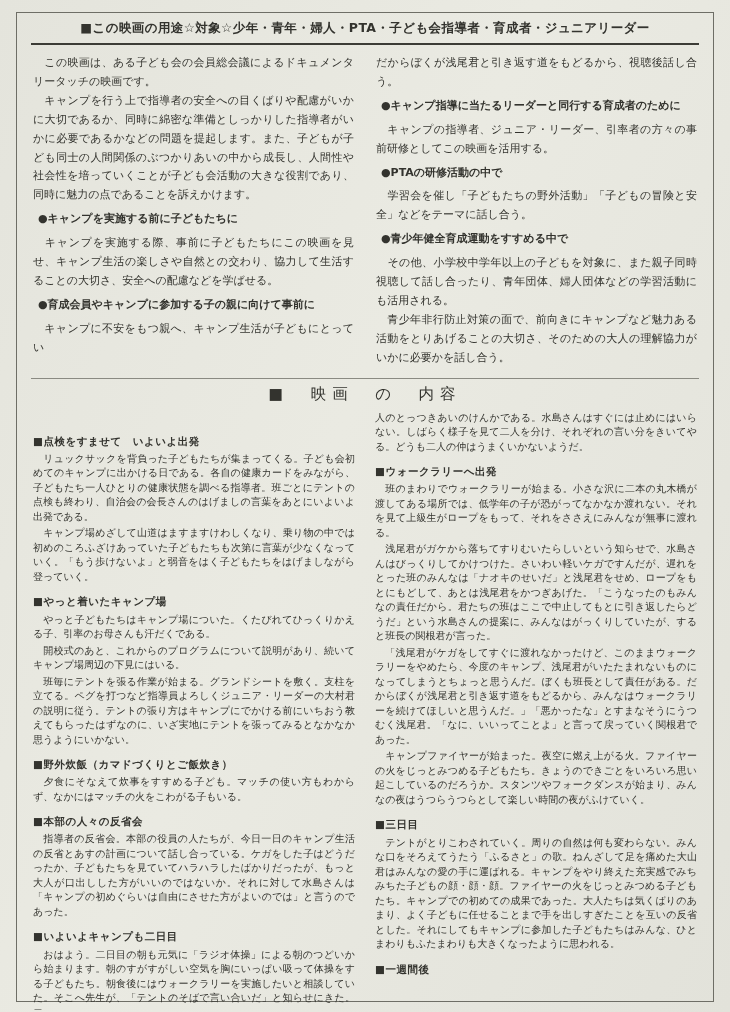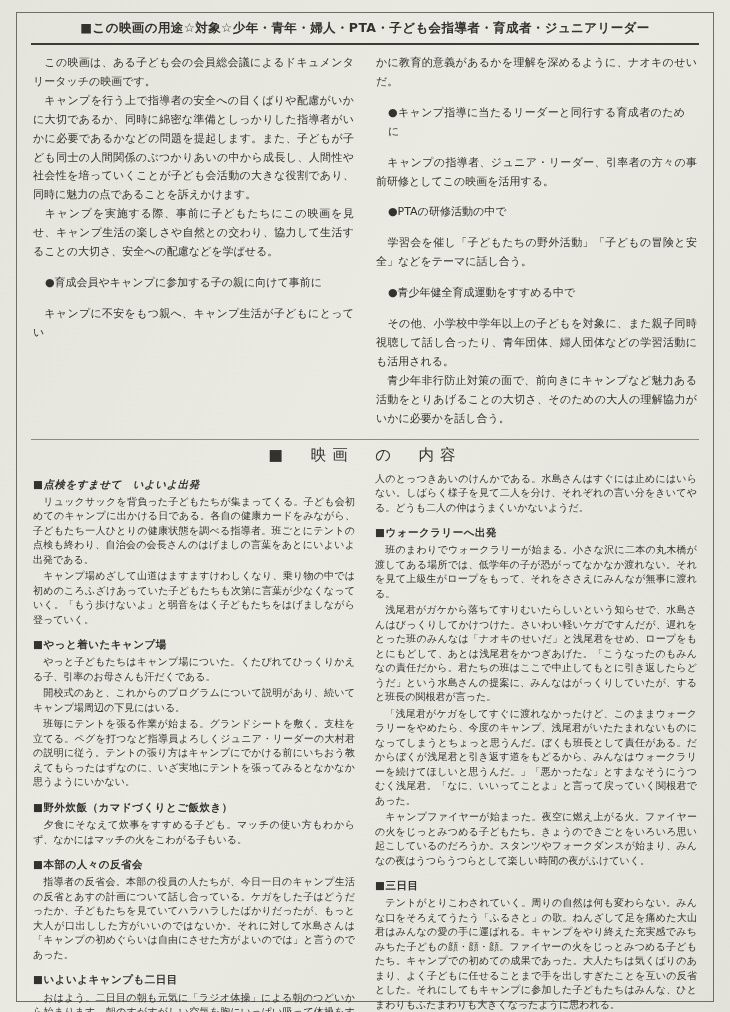--- a/index.html
+++ b/index.html
@@ -28,55 +28,56 @@
     border-bottom: 2px solid #3c3c36;
     text-align: center;
     font-weight: bold;
     font-size: 12.5px;
     letter-spacing: 0.4px;
     white-space: nowrap;
   }
   .purpose { display: flex; gap: 22px; padding: 9px 2px 10px; }
   .purpose .col { flex: 1; font-size: 11px; line-height: 1.72; text-align: justify; min-width: 0; }
   .para { margin: 0; }
-  .bullet-label { margin: 12px; font-weight: normal; }
+  .bullet-label { margin: 5px; font-weight: bold; }
   .content-title {
     text-align: center;
     font-weight: normal;
     font-size: 15.5px;
     letter-spacing: 6px;
     padding: 5px 0 6px;
     border-top: 1px solid #8a8a82;
   }
   .content { display: flex; gap: 20px; padding: 0 2px 8px; flex: 1; }
   .content .col { flex: 1; font-size: 10px; line-height: 1.45; text-align: justify; min-width: 0; }
   .sec-heading { font-weight: bold; font-size: 10.5px; margin: 10px 0 3px; letter-spacing: 0.5px; }
-  .sec-heading:first-child { margin-top: 5px; font-style: italic; }
+  .sec-heading:first-child { margin-top: 23px; }
   .sec-para { margin: 0 0 2px; }
 </style>
 </head>
 <body>
 
 <div class="page">
   <div class="frame">
 
     <div class="header">
       <span>■この映画の用途☆対象☆少年・青年・婦人・PTA・子ども会指導者・育成者・ジュニアリーダー</span>
     </div>
 
     <div class="purpose">
       <div class="col">
         <p class="para">　この映画は、ある子ども会の会員総会議によるドキュメンタリータッチの映画です。</p>
         <p class="para">　キャンプを行う上で指導者の安全への目くばりや配慮がいかに大切であるか、同時に綿密な準備としっかりした指導者がいかに必要であるかなどの問題を提起します。また、子どもが子ども同士の人間関係のぶつかりあいの中から成長し、人間性や社会性を培っていくことが子ども会活動の大きな役割であり、同時に魅力の点であることを訴えかけます。</p>
+        <p class="bullet-label">●キャンプを実施する前に子どもたちに</p>
         <p class="para">　キャンプを実施する際、事前に子どもたちにこの映画を見せ、キャンプ生活の楽しさや自然との交わり、協力して生活することの大切さ、安全への配慮などを学ばせる。</p>
         <p class="bullet-label">●育成会員やキャンプに参加する子の親に向けて事前に</p>
         <p class="para">　キャンプに不安をもつ親へ、キャンプ生活が子どもにとってい</p>
       </div>
       <div class="col">
-        <p class="para">かに教育的意義があるかを理解を深めるように、ナオキのせいだ。</p>
+        <p class="para">だからぼくが浅尾君と引き返す道をもどるから、視聴後話し合う。</p>
         <p class="bullet-label">●キャンプ指導に当たるリーダーと同行する育成者のために</p>
         <p class="para">　キャンプの指導者、ジュニア・リーダー、引率者の方々の事前研修としてこの映画を活用する。</p>
         <p class="bullet-label">●PTAの研修活動の中で</p>
         <p class="para">　学習会を催し「子どもたちの野外活動」「子どもの冒険と安全」などをテーマに話し合う。</p>
         <p class="bullet-label">●青少年健全育成運動をすすめる中で</p>
         <p class="para">　その他、小学校中学年以上の子どもを対象に、また親子同時視聴して話し合ったり、青年団体、婦人団体などの学習活動にも活用される。</p>
         <p class="para">　青少年非行防止対策の面で、前向きにキャンプなど魅力ある活動をとりあげることの大切さ、そのための大人の理解協力がいかに必要かを話し合う。</p>
       </div>
     </div>
 

